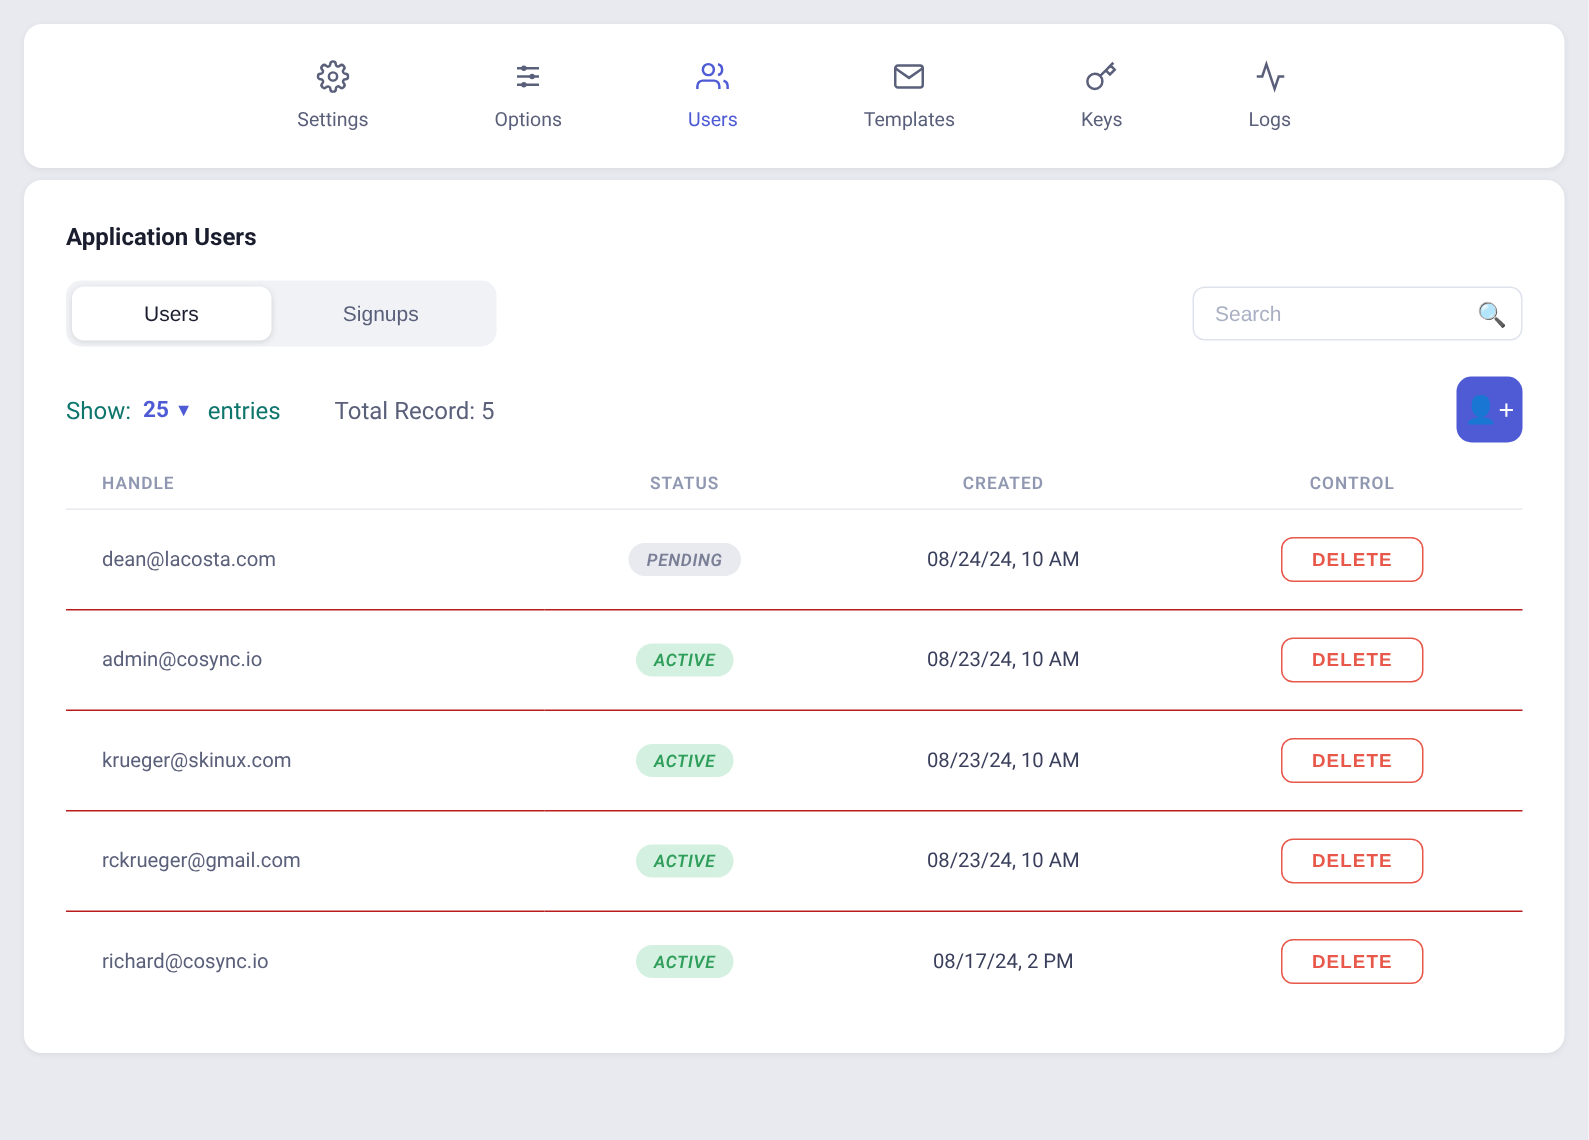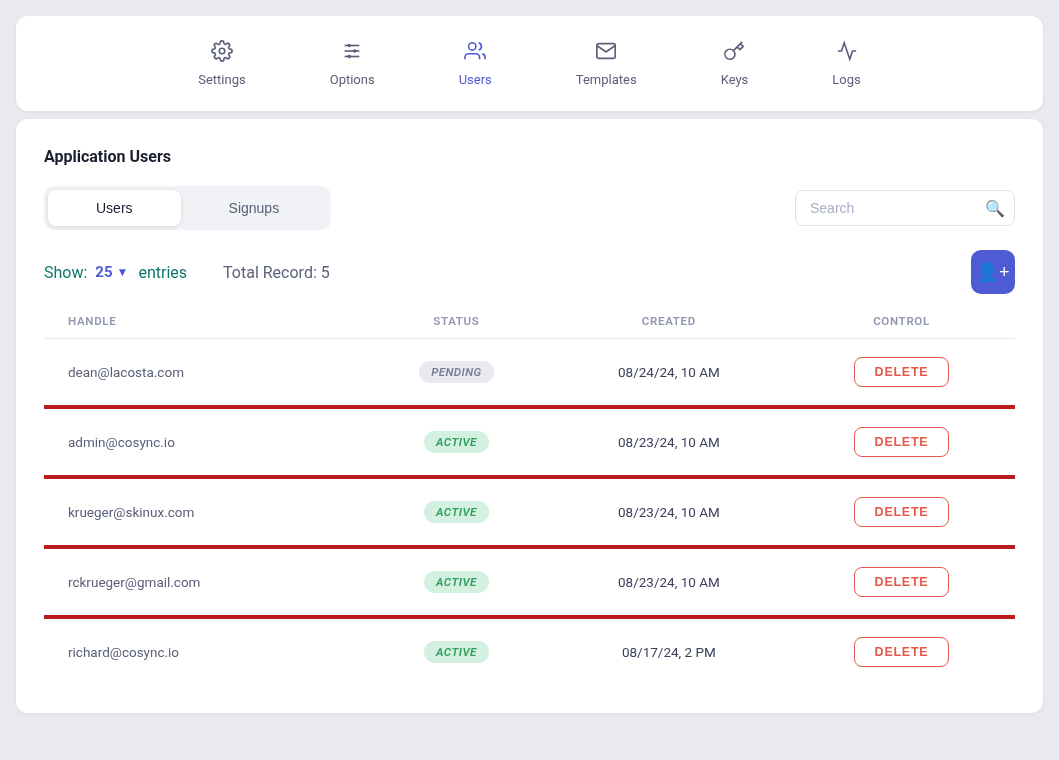--- a/index.html
+++ b/index.html
@@ -155,21 +155,21 @@
       text-align: center;
       font-size: 11.5px;
       font-weight: 600;
       color: #9097b0;
       letter-spacing: 0.06em;
       padding: 8px 12px 10px;
       text-transform: uppercase;
     }
     .users-table th.handle-col { text-align: left; padding-left: 24px; }
     .users-table tbody tr {
-      border-bottom: 4px solid #b91c1c;
+      border-bottom: 1px solid #b91c1c;
     }
     .users-table tbody tr:last-child { border-bottom: none; }
     .users-table td {
       padding: 18px 12px;
       text-align: center;
       color: #3a3f5c;
       font-size: 13.5px;
     }
     .users-table td.handle-cell {
       text-align: left;

